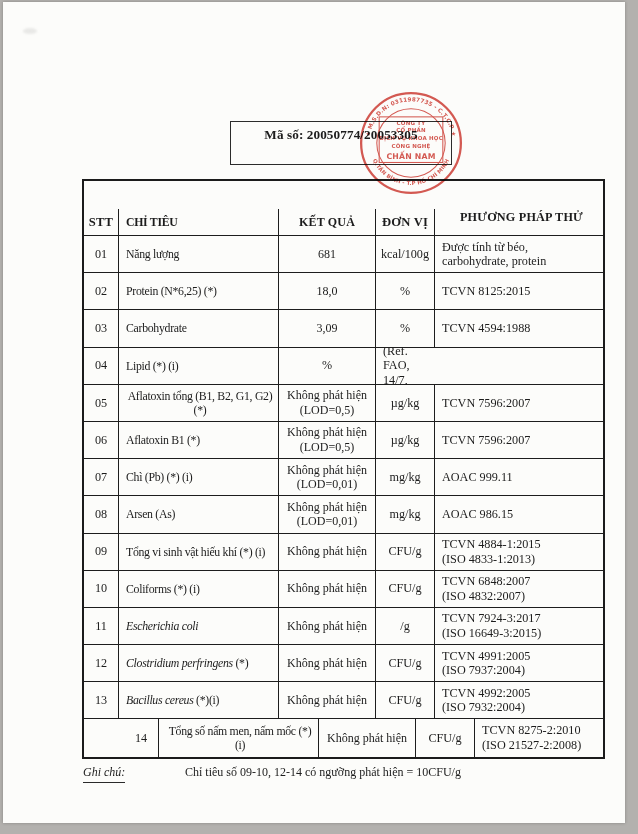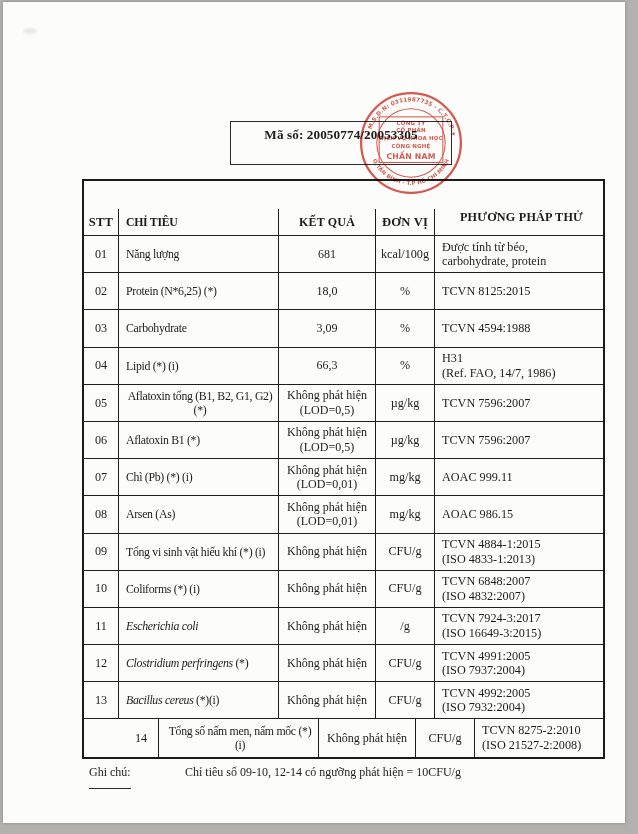--- a/index.html
+++ b/index.html
@@ -28,22 +28,22 @@
   .cell:last-child { border-right:none; }
   .th { font-weight:bold; font-size:12.6px; letter-spacing:.2px;margin-top:28px; }
   .c1 { justify-content:flex-start; text-align:center; padding:1px 4px 1px 7px;
         font-size:11.8px; letter-spacing:-.3px; line-height:14px; }
   .c2 { font-size:12px; }
   .c2.col, .c4.col { flex-direction:column; justify-content:center; }
   .c4 { align-items:flex-start; text-align:left; padding:1px 2px 1px 7px; font-size:12.2px; }
   .it { font-style:italic; }
 
   
-  .foot-label { position:absolute; left:86px; top:763px; font-size:12px;
-                border-bottom:1.1px solid #2a2a2a; padding-bottom:8px; }
+  .foot-label { position:absolute; left:80px; top:763px; font-style:italic; font-size:12px;
+                border-bottom:1.1px solid #2a2a2a; padding-bottom:2px; }
   .foot-note { position:absolute; left:182px; top:763px; font-size:12px; }
 
   
   .stamp { position:absolute; left:351px; top:84px; width:114px; height:114px;
            mix-blend-mode:multiply; opacity:.9; }
   .sr { fill:none; stroke:var(--stamp,#d24840); }
   .st { fill:var(--stamp,#d24840); font-family:"DejaVu Sans","Liberation Sans",sans-serif;
         font-weight:bold; text-anchor:middle; letter-spacing:.2px; }
 
   
@@ -105,23 +105,20 @@
         </div>
         <div class="cell c3">%</div>
         <div class="cell c4 col">
           <div class="ln">TCVN 4594:1988</div>
         </div>
       </div>
       <div class="tr body">
         <div class="cell c0">04</div>
         <div class="cell c1">
           <div><span>Lipid (*) (i)</span></div>
-        </div>
-        <div class="cell c2 col">
-          <div class="ln">66,3</div>
         </div>
         <div class="cell c3">%</div>
         <div class="cell c4 col">
           <div class="ln">H31</div>
           <div class="ln">(Ref. FAO, 14/7, 1986)</div>
         </div>
       </div>
       <div class="tr body">
         <div class="cell c0">05</div>
         <div class="cell c1">

